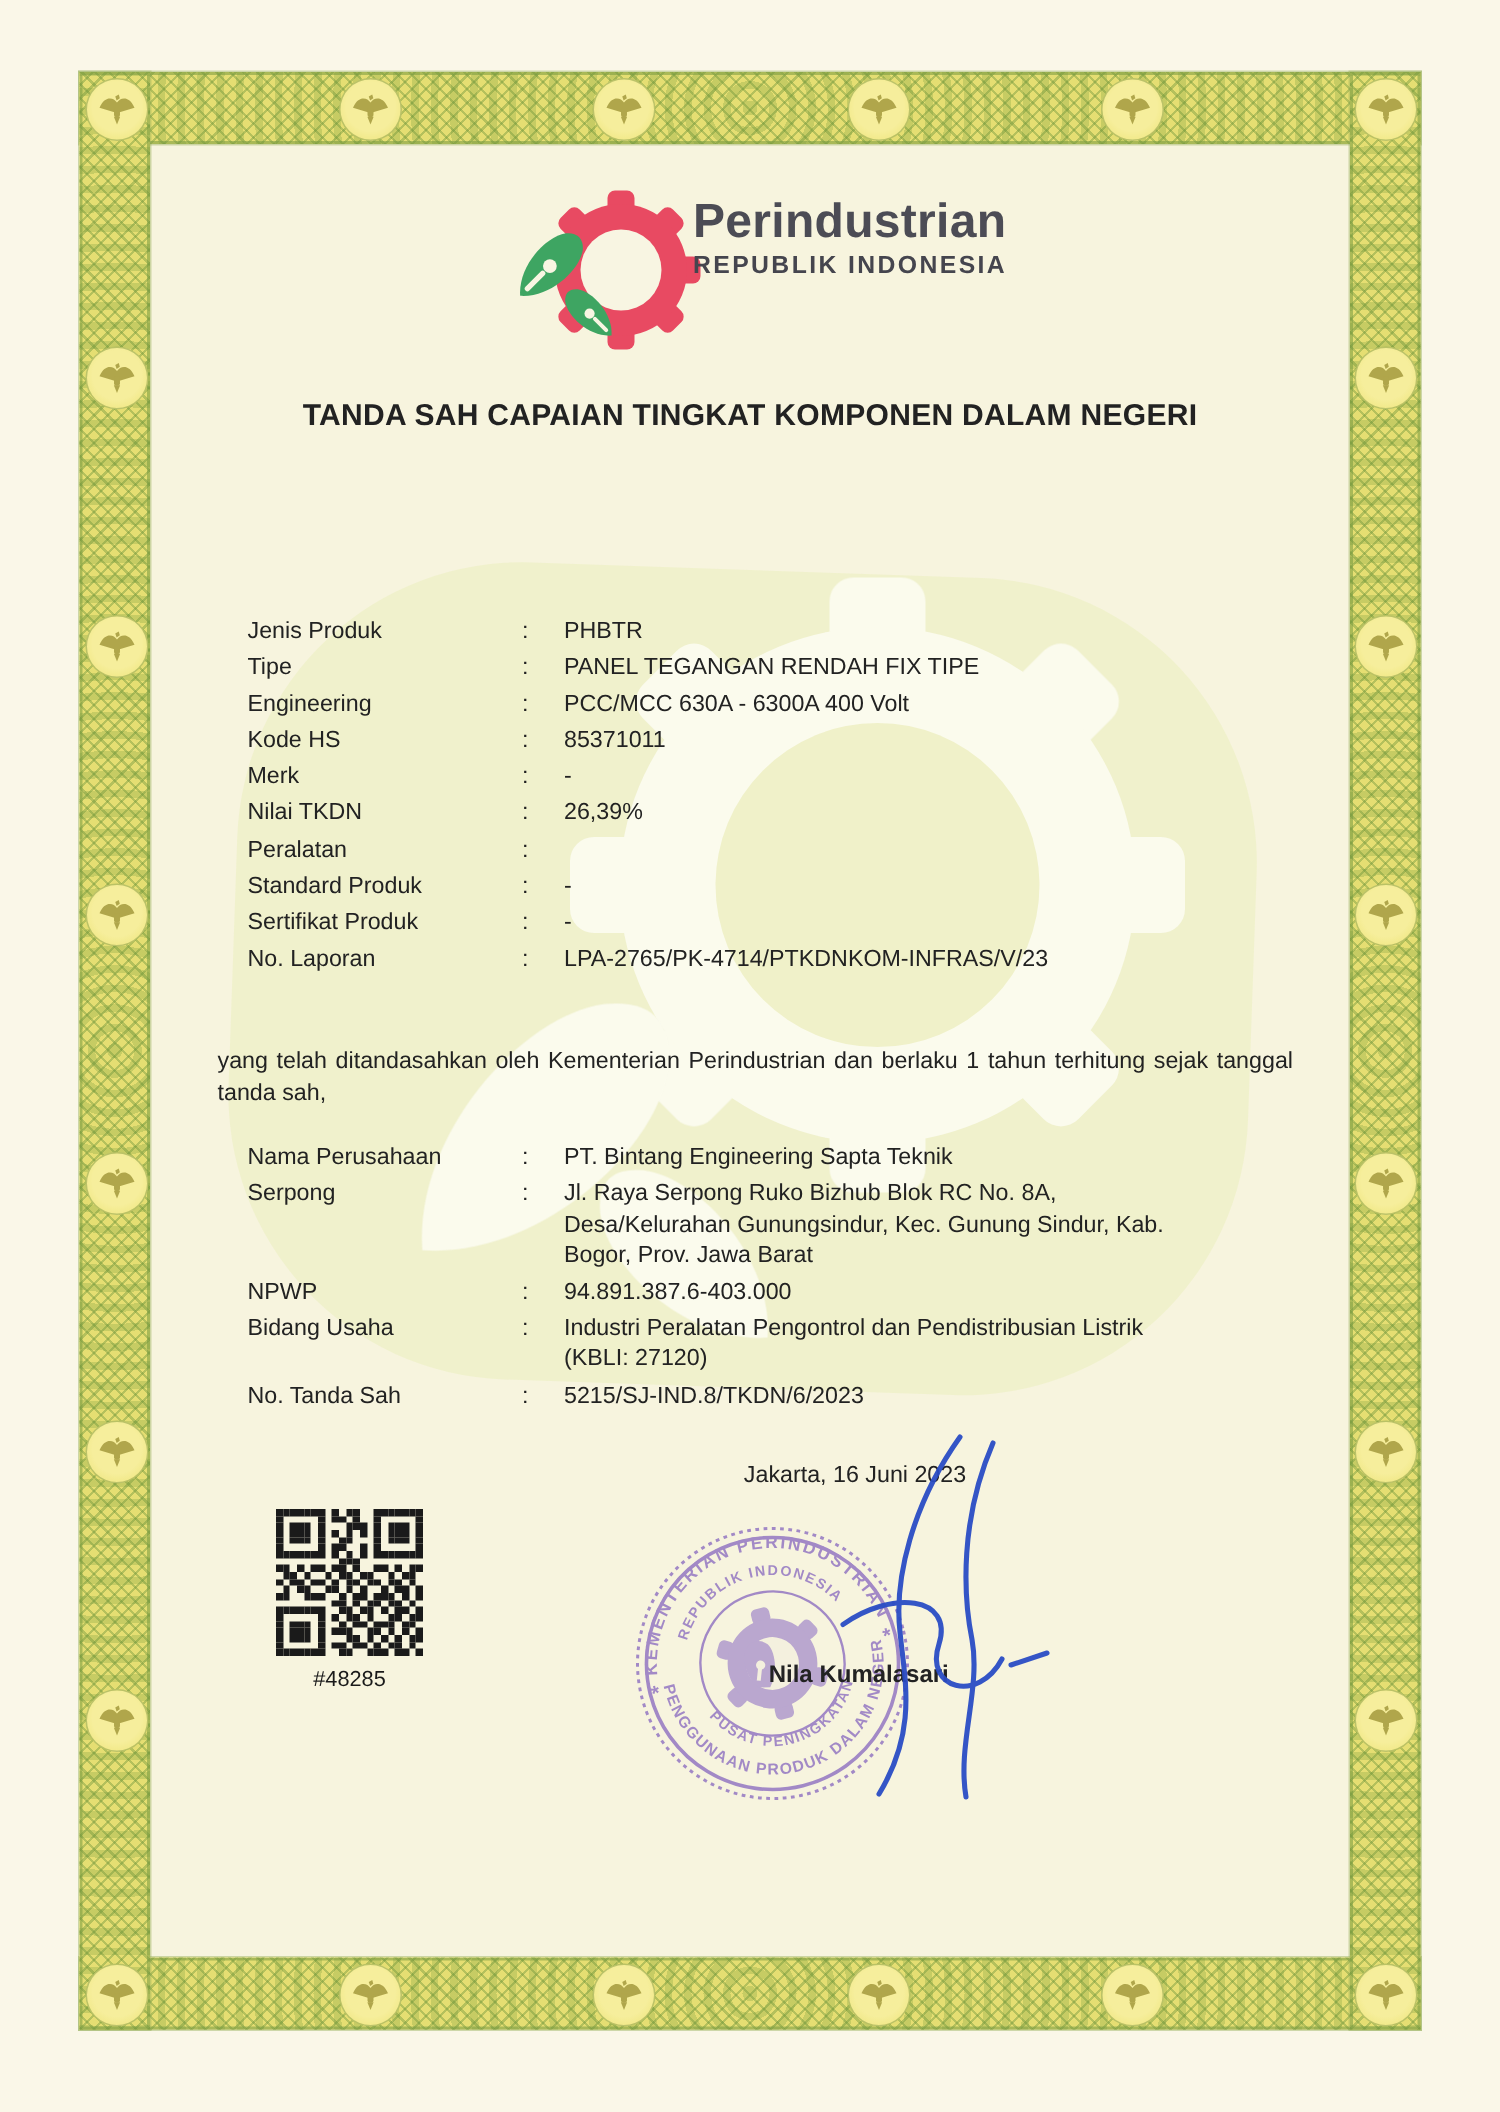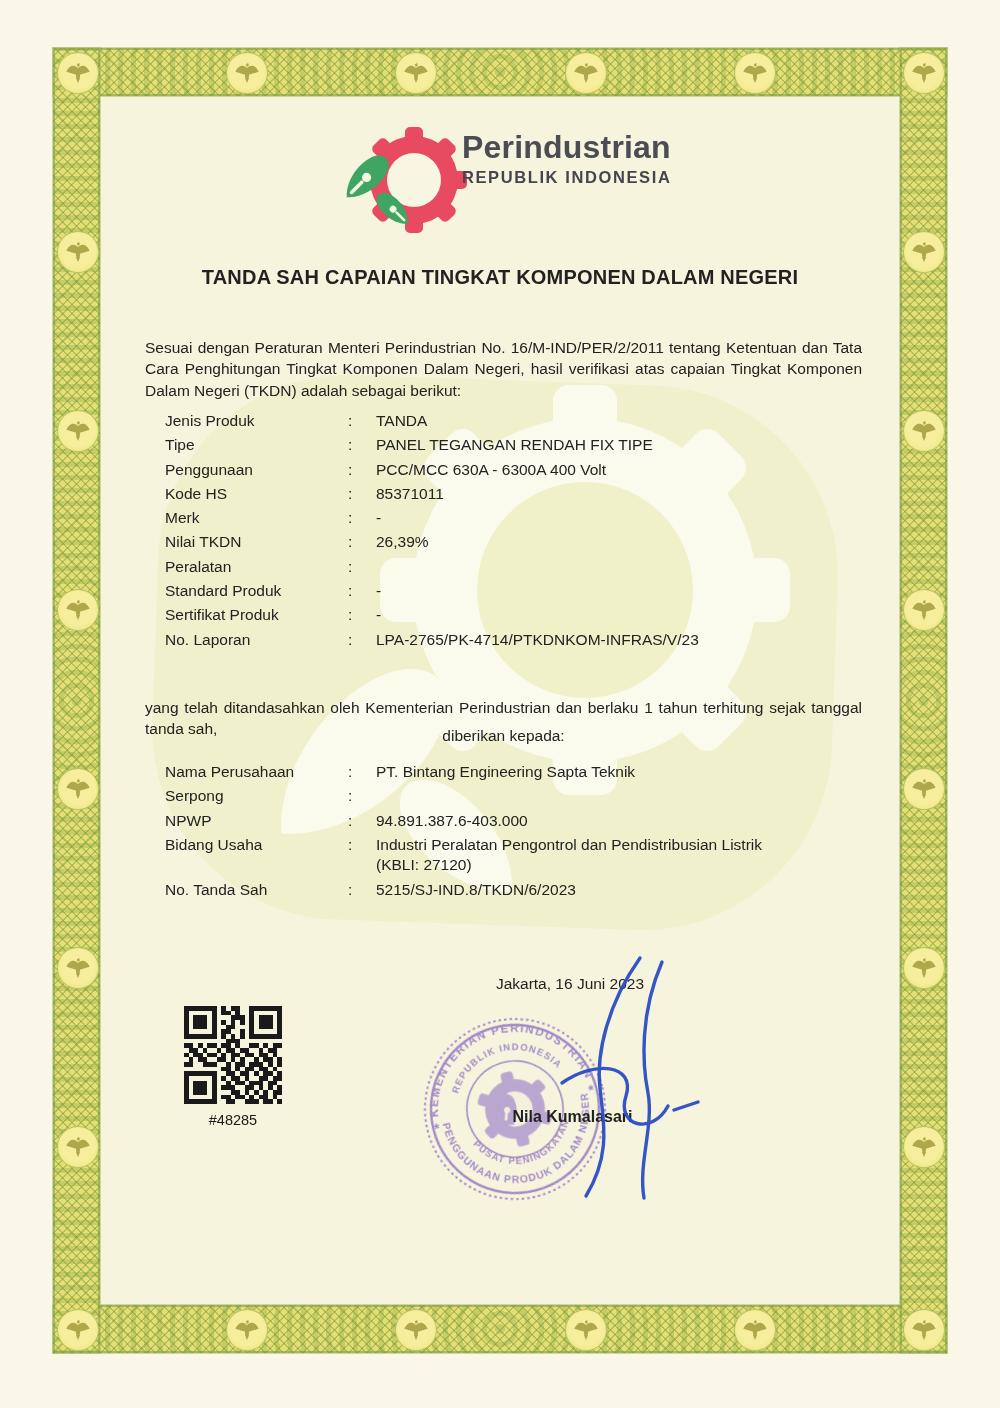--- a/index.html
+++ b/index.html
@@ -291,36 +291,35 @@
         <circle cy="2" r="4.6" fill="#f8f5e2"></circle>
       </g>
     </svg>
     <div class="abs brand-text">
       <div class="l2">Perindustrian</div>
       <div class="l3">REPUBLIK INDONESIA</div>
     </div>
 
     <div class="abs doc-title">TANDA SAH CAPAIAN TINGKAT KOMPONEN DALAM NEGERI</div>
 
-    <p class="abs para p-intro">Sesuai dengan Peraturan Menteri Perindustrian No. 16/M-IND/PER/2/2011 tentang Ketentuan dan Tata Cara Penghitungan Tingkat Komponen Dalam Negeri, hasil verifikasi atas capaian Tingkat Komponen Dalam Negeri (TKDN) adalah sebagai berikut:</p>
 
     <div class="abs fields f1">
 
     <div class="frow">
           <span>Jenis Produk</span>
           <span>:</span>
-          <span class="fval">TANDA</span>
+          <span class="fval">PHBTR</span>
         </div>
         <div class="frow">
           <span>Tipe</span>
           <span>:</span>
           <span class="fval">PANEL TEGANGAN RENDAH FIX TIPE</span>
         </div>
         <div class="frow">
-          <span>Penggunaan</span>
+          <span>Engineering</span>
           <span>:</span>
           <span class="fval">PCC/MCC 630A - 6300A 400 Volt</span>
         </div>
         <div class="frow">
           <span>Kode HS</span>
           <span>:</span>
           <span class="fval">85371011</span>
         </div>
         <div class="frow">
           <span>Merk</span>
@@ -348,32 +347,34 @@
         </div>
         <div class="frow">
           <span>No. Laporan</span>
           <span>:</span>
           <span class="fval">LPA-2765/PK-4714/PTKDNKOM-INFRAS/V/23</span>
         </div>
       </div>
 
     <p class="abs para p-validity">yang telah ditandasahkan oleh Kementerian Perindustrian dan berlaku 1 tahun terhitung sejak tanggal tanda sah,</p>
 
-    <div class="abs given-to">diberikan kepada:</div>
 
     <div class="abs fields f2">
 
     <div class="frow">
           <span>Nama Perusahaan</span>
           <span>:</span>
           <span class="fval">PT. Bintang Engineering Sapta Teknik</span>
         </div>
         <div class="frow">
           <span>Serpong</span>
           <span>:</span>
+          <span class="fval">Jl. Raya Serpong Ruko Bizhub Blok RC No. 8A,
+Desa/Kelurahan Gunungsindur, Kec. Gunung Sindur, Kab.
+Bogor, Prov. Jawa Barat</span>
         </div>
         <div class="frow">
           <span>NPWP</span>
           <span>:</span>
           <span class="fval">94.891.387.6-403.000</span>
         </div>
         <div class="frow">
           <span>Bidang Usaha</span>
           <span>:</span>
           <span class="fval">Industri Peralatan Pengontrol dan Pendistribusian Listrik

